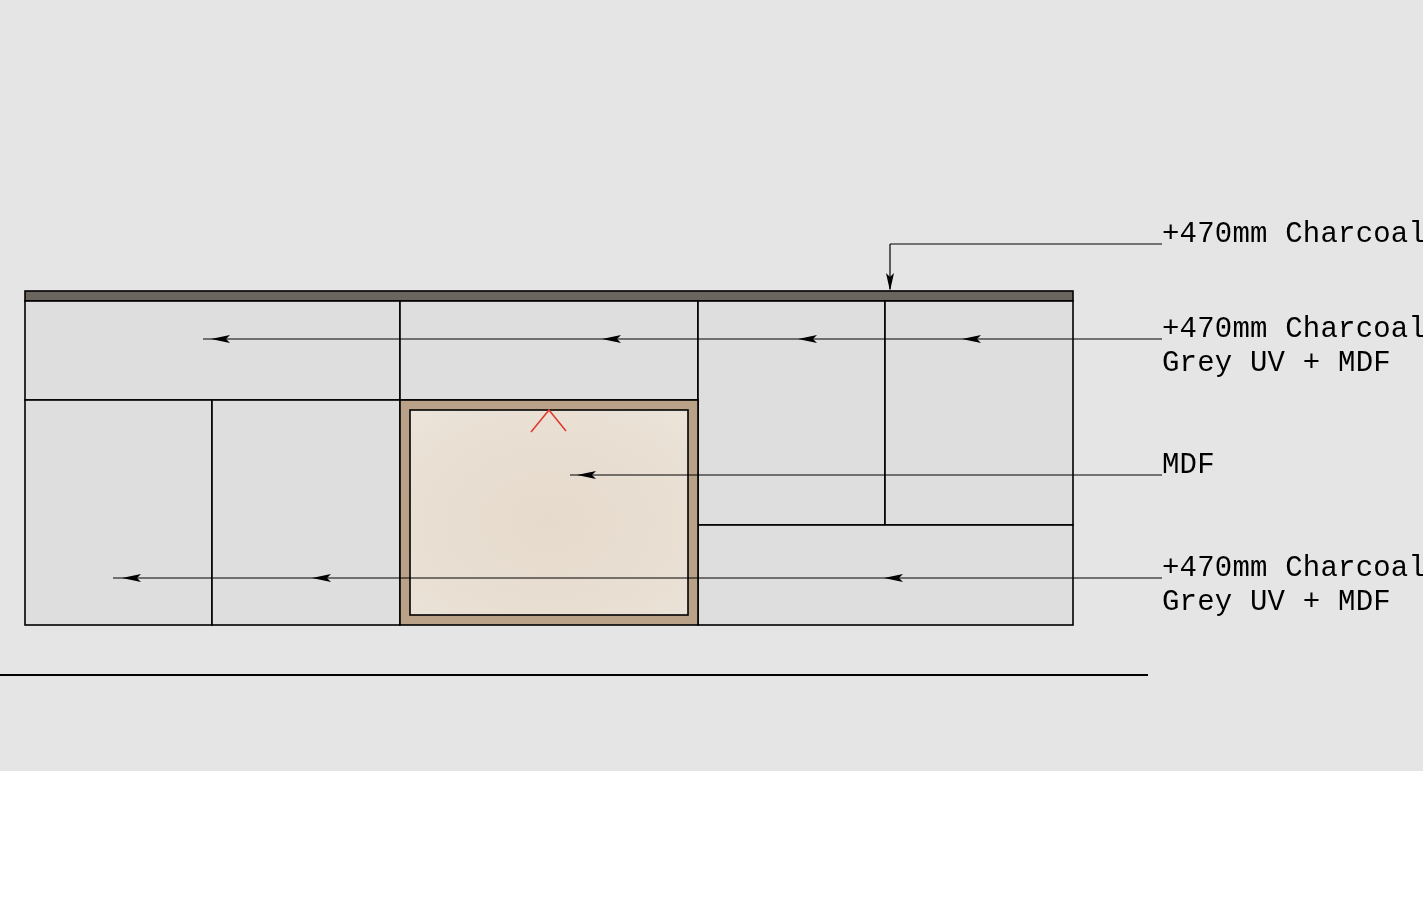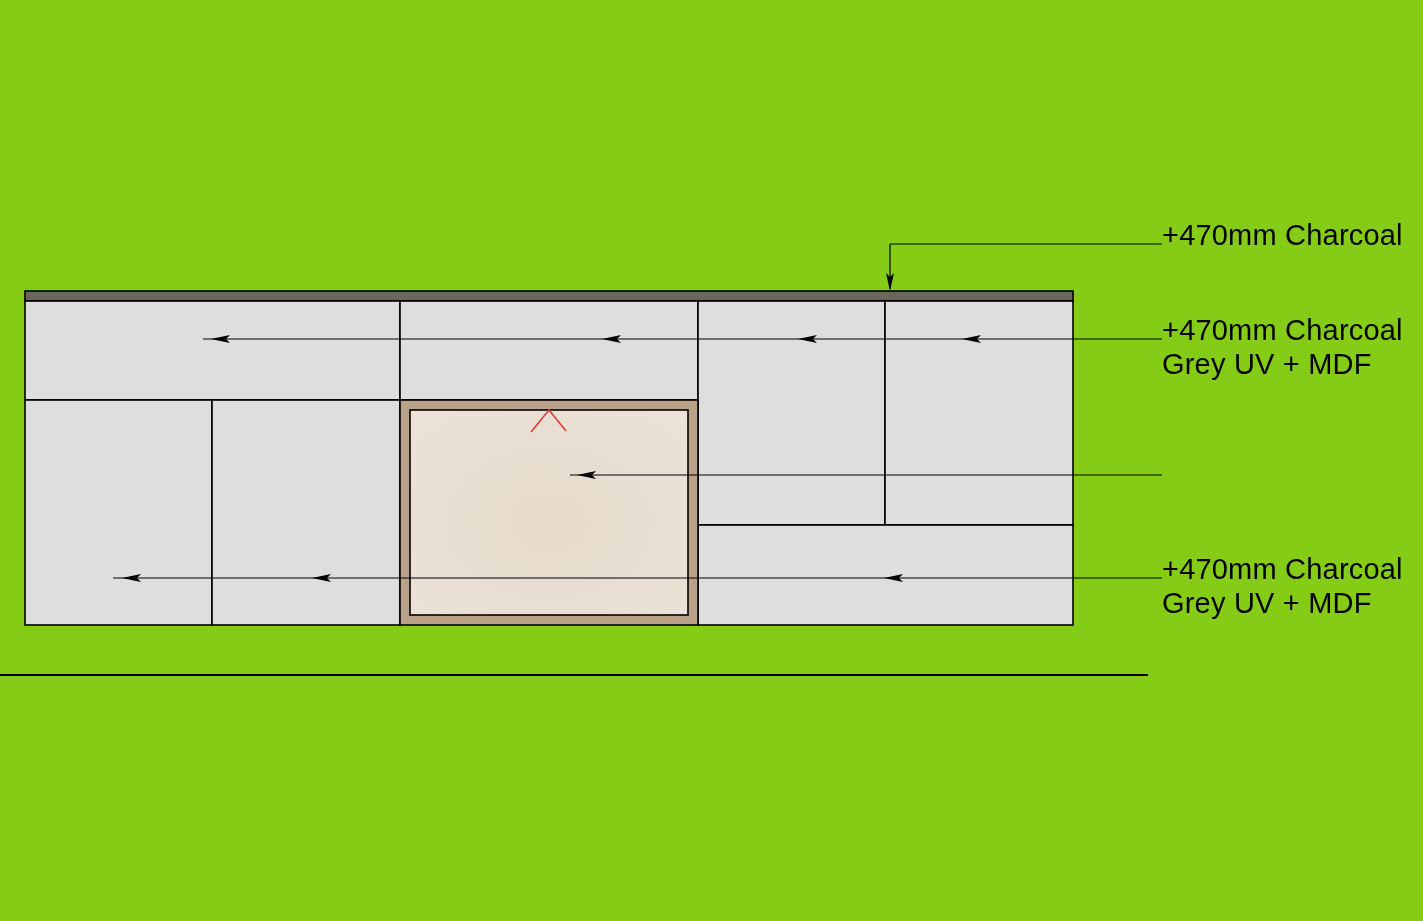--- a/index.html
+++ b/index.html
@@ -3,24 +3,24 @@
 <meta charset="utf-8">
 <style>
   html, body {
     margin: 0;
     padding: 0;
     background: #ffffff;
   }
   .canvas {
     position: relative;
     width: 1423px;
-    height: 921px;
-    background: #84cc16;
+    height: 771px;
+    background: #e5e5e5;
     overflow: hidden;
-    font-family: Liberation Sans, sans-serif;
+    font-family: Liberation Mono, monospace;
   }
   #drawing-svg {
     position: absolute;
     left: 0;
     top: 0;
   }
   .annotation {
     position: absolute;
     left: 1162px;
     color: #000000;
@@ -91,19 +91,20 @@
   </svg>
 
   <div class="annotation" style="top: 218px;">
     <span class="line">+470mm Charcoal</span>
   </div>
   <div class="annotation" style="top: 313px;">
     <span class="line">+470mm Charcoal</span>
     <span class="line">Grey UV + MDF</span>
   </div>
   <div class="annotation" style="top: 449px;">
+    <span class="line">MDF</span>
   </div>
   <div class="annotation" style="top: 552px;">
     <span class="line">+470mm Charcoal</span>
     <span class="line">Grey UV + MDF</span>
   </div>
 
 </div>
 
 </body></html>

